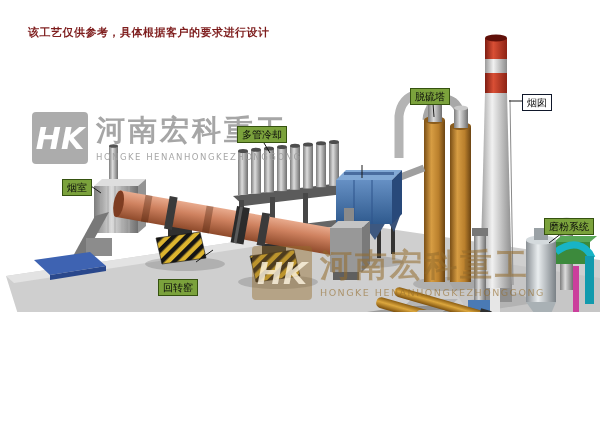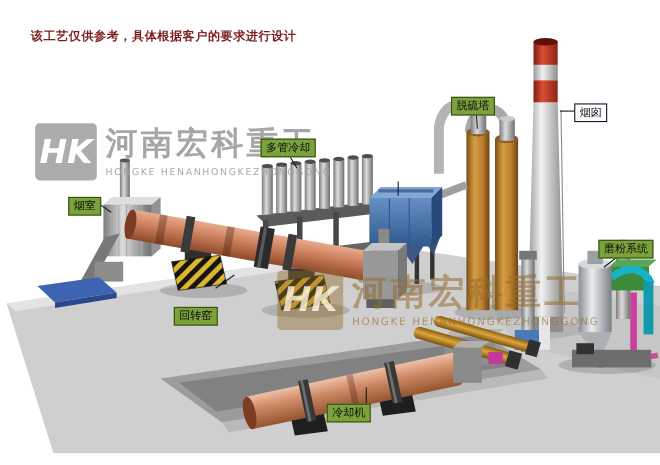--- a/index.html
+++ b/index.html
@@ -1,17 +1,17 @@
 <!DOCTYPE html>
 <html><head>
 <meta charset="utf-8">
 <style>
   * { margin:0; padding:0; box-sizing:border-box; }
   html,body { background:#ffffff; font-family:"DejaVu Sans","Liberation Sans",sans-serif; }
-  .stage { position:relative; width:600px; height:412px; background:#ffffff; overflow:hidden; }
+  .stage { position:relative; width:600px; height:312px; background:#ffffff; overflow:hidden; }
   .scene { position:absolute; left:0; top:0; width:600px; height:423px; }
 
   .disclaimer {
     position:absolute; left:28px; top:25px;
     font-size:11px; font-weight:600; color:#7e1d1d; letter-spacing:0.5px;
     white-space:nowrap;
   }
 
   .label {
     position:absolute; font-size:10px; line-height:13px;

